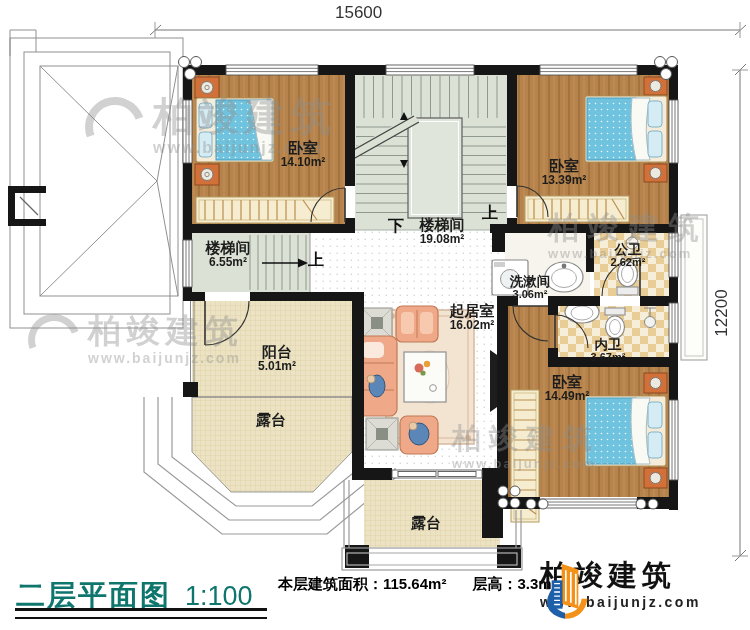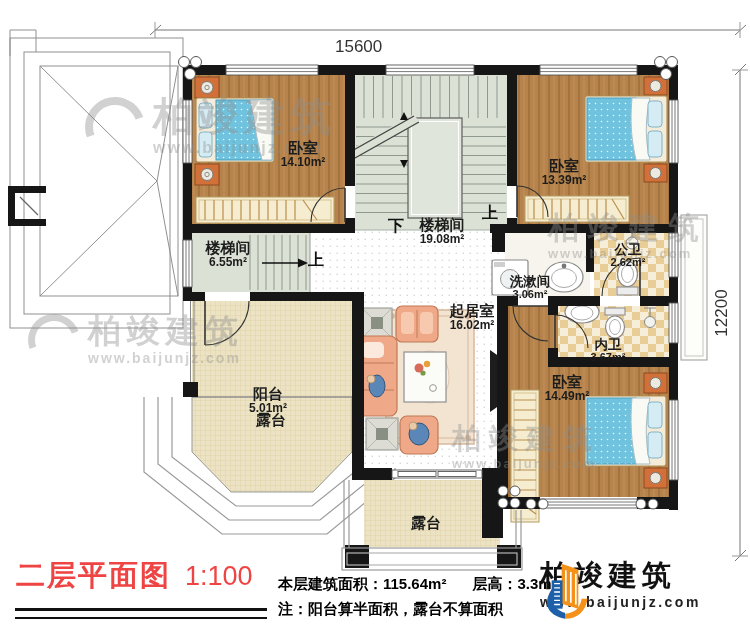--- a/index.html
+++ b/index.html
@@ -15,21 +15,21 @@
   .updown{position:absolute;transform:translate(-50%,0);font-size:16px;font-weight:bold;color:#111;}
   .dim{position:absolute;font-size:17px;color:#333;font-family:"Liberation Sans",sans-serif;}
   .dim.vert{transform:rotate(-90deg);transform-origin:center;}
   
   .wm{position:absolute;display:flex;align-items:center;gap:8px;color:#8f8f8f;opacity:.40;pointer-events:none;}
   .wm-arc{flex:0 0 auto;border-style:solid;border-color:#8f8f8f;border-radius:50%;
           border-top-color:transparent;border-left-color:transparent;transform:rotate(205deg);}
   .wm-brand{font-weight:bold;line-height:1;letter-spacing:6px;white-space:nowrap;}
   .wm-site{font-weight:bold;letter-spacing:2px;margin-top:3px;white-space:nowrap;}
   
-  .ft-title{position:absolute;left:16px;top:556px;color:#ef4444;white-space:nowrap;}
+  .ft-title{position:absolute;left:16px;top:576px;color:#0f766e;white-space:nowrap;}
   .ft-title .t1{font-size:29px;font-weight:bold;letter-spacing:2px;}
   .ft-title .t2{font-size:27px;margin-left:14px;}
   .ft-underline{position:absolute;left:15px;top:608px;width:252px;height:6px;
                 border-top:3px solid #111;border-bottom:2px solid #111;}
   .ft-info{position:absolute;left:278px;top:575px;color:#000000;font-weight:600;font-size:15px;white-space:nowrap;}
   .ft-info .row2{margin-top:6px;}
   .ft-info .gap{display:inline-block;width:26px;}
   .ft-brand{position:absolute;left:540px;top:560px;display:flex;align-items:flex-start;gap:8px;}
   .ft-brand-text .bn{font-size:29px;font-weight:bold;color:#111;letter-spacing:5px;line-height:1.1;white-space:nowrap;}
   .ft-brand-text .bs{font-size:14px;font-weight:bold;color:#222;letter-spacing:2.5px;margin-top:2px;white-space:nowrap;}
@@ -471,21 +471,21 @@
 </div>
 <div class="wm" style="left:548px;top:212px;">
   <span class="wm-text"><span class="wm-brand" style="font-size:31px;letter-spacing:9px;">柏竣建筑</span>
   <span class="wm-site" style="font-size:13px;display:block;">www.baijunjz.com</span></span>
 </div>
 <div class="wm" style="left:452px;top:424px;">
   <span class="wm-text"><span class="wm-brand" style="font-size:29px;letter-spacing:8px;">柏竣建筑</span>
   <span class="wm-site" style="font-size:13px;display:block;">www.baijunjz.com</span></span>
 </div>
 
-<div class="dim" style="left:335px;top:3px;margin-top:34px;">15600</div>
+<div class="dim" style="left:335px;top:3px;">15600</div>
 <div class="dim vert" style="left:698px;top:303px;">12200</div>
 
 <div class="lbl" style="left:303px;top:140px;">
   <span class="nm">卧室</span>
       <span class="ar">14.10m²</span>
 </div>
 <div class="updown" style="left:396px;top:216px;">下</div>
 <div class="lbl" style="left:442px;top:217px;">
   <span class="nm">楼梯间</span>
       <span class="ar">19.08m²</span>
@@ -513,38 +513,37 @@
       <span class="ar">3.67m²</span>
 </div>
 <div class="lbl" style="left:472px;top:303px;">
   <span class="nm">起居室</span>
       <span class="ar">16.02m²</span>
 </div>
 <div class="lbl" style="left:567px;top:374px;">
   <span class="nm">卧室</span>
       <span class="ar">14.49m²</span>
 </div>
-<div class="lbl" style="left:268px;top:344px;margin-top:42px;">
+<div class="lbl" style="left:277px;top:344px;">
   <span class="nm">阳台</span>
       <span class="ar">5.01m²</span>
 </div>
 <div class="lbl" style="left:271px;top:412px;">
   <span class="nm">露台</span>
 </div>
 <div class="lbl" style="left:426px;top:515px;">
   <span class="nm">露台</span>
 </div>
 
 <div class="ft-title">
   <span class="t1">二层平面图</span><span class="t2">1:100</span>
 </div>
 <div class="ft-underline"></div>
 <div class="ft-info">
   <div class="row1"><span>本层建筑面积：115.64m²</span><span class="gap"></span><span>层高：3.3m</span></div>
-  <div class="row2">注：阳台算半面积，露台不算面积</div>
 </div>
 <div class="ft-brand">
   <svg width="50" height="64" viewBox="0 0 60 76">
     <path d="M16,32 C2,50 8,66 30,70 L30,63 C16,59 12,47 22,35 Z" fill="#1d5fa8"></path>
     <path d="M30,70 C45,70 55,61 57,46 L50,46 C48,57 42,63 30,64 Z" fill="#f39119"></path>
     <polygon points="26,4 46,11 46,58 26,52" fill="#f39119"></polygon>
     <path d="M31,12V49M37,14V51M43,16V53" stroke="#fff" stroke-width="2" fill="none"></path>
     <rect x="14" y="24" width="13" height="34" fill="#1d5fa8"></rect>
     <path d="M17,28h7M17,33h7M17,38h7M17,43h7M17,48h7M17,53h7" stroke="#fff" stroke-width="1.6" fill="none"></path>
   </svg>

